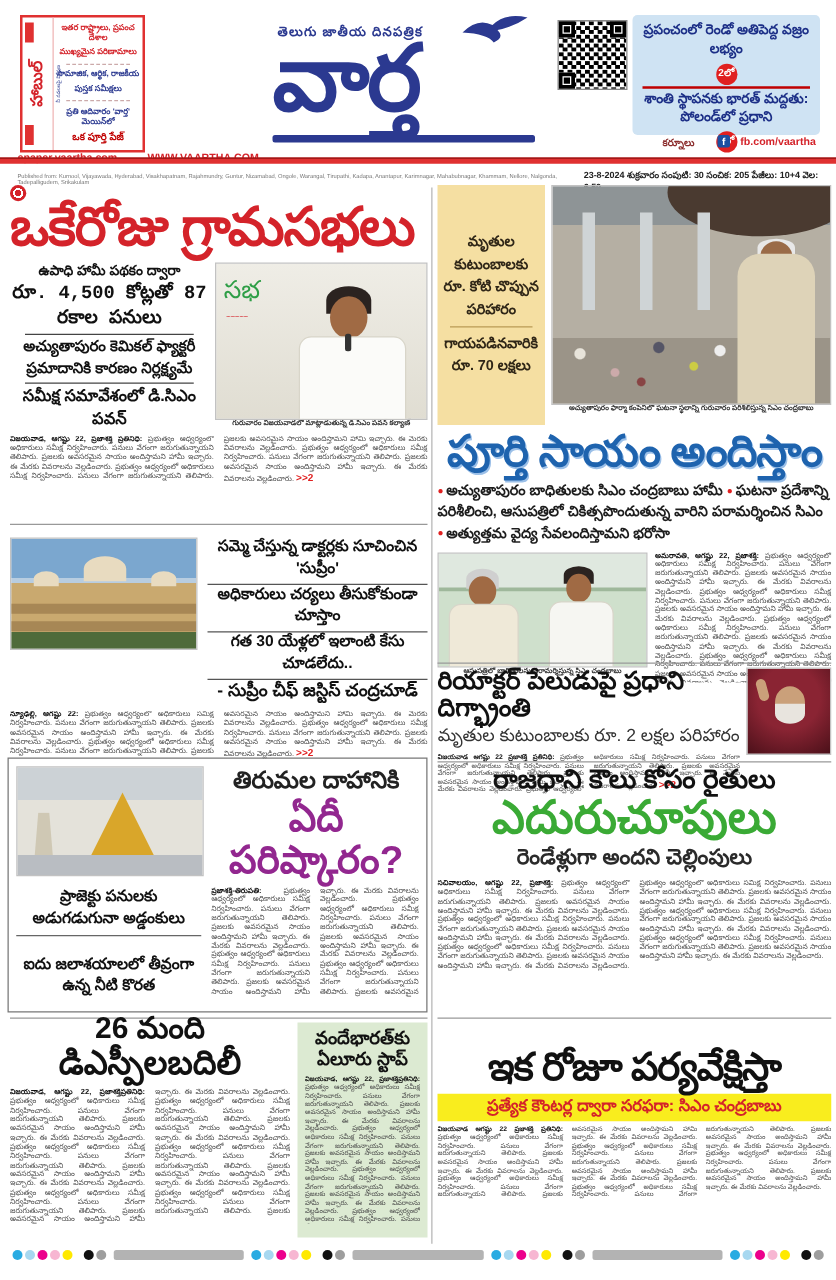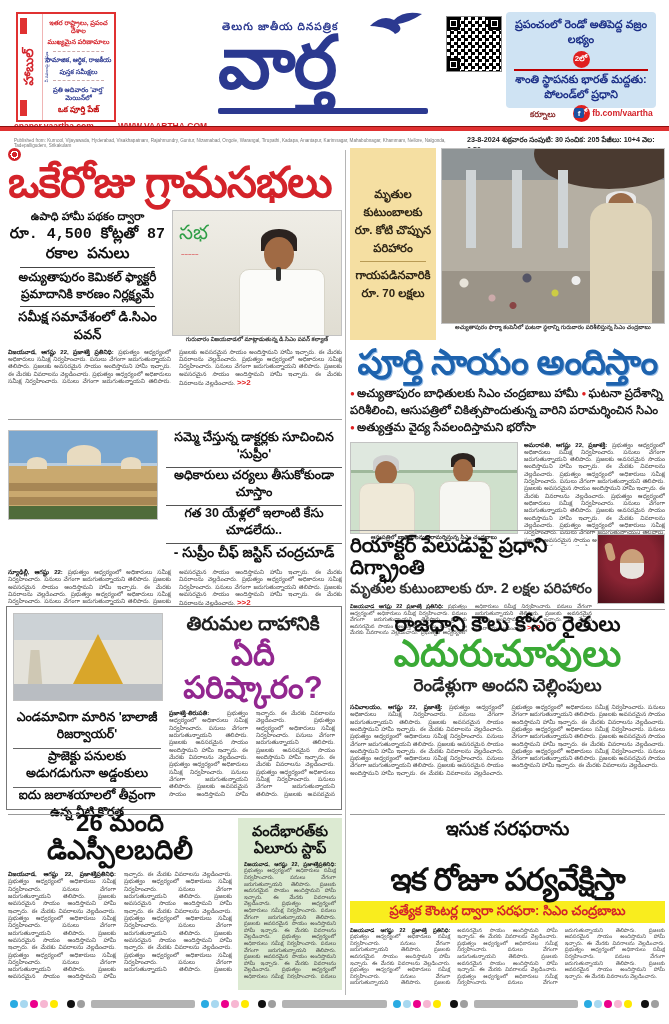--- a/index.html
+++ b/index.html
@@ -131,21 +131,21 @@
   .b-bot{display:flex;gap:6px;margin-top:5px;}
   .b-photocol2{width:168px;flex:0 0 auto;}
   .ph-hosp{width:168px;height:92px;background:linear-gradient(#dfe8df 0 30%,#cfe0cc 30%);}
   .hosp-wall{position:absolute;left:0;right:0;top:30%;height:3px;background:#9fb89b;}
   .b-body2{flex:1;height:104px;overflow:hidden;}
   
   .story-d{left:350px;top:534px;width:315px;}
   .d-flex{display:flex;gap:5px;}
   .d-left{flex:1;}
   .d-head{font-size:20px;font-weight:bold;line-height:1.1;}
-  .d-deck{font-size:14px;font-weight:bold;color:#333;text-align:center;margin-top:2px;}
+  .d-deck{font-size:14px;font-weight:normal;color:#333;text-align:center;margin-top:2px;}
   .d-body{margin-top:3px;height:34px;overflow:hidden;font-size:5.4px;}
   .ph-modi{width:68px;height:70px;background:radial-gradient(circle at 50% 35%,#8a2433 0 45%,#4a1019);flex:0 0 auto;}
   .modi-face{position:absolute;left:22px;top:14px;width:24px;height:26px;border-radius:50%;background:#caa07a;}
   .modi-beard{position:absolute;left:22px;top:28px;width:24px;height:16px;border-radius:0 0 50% 50%;background:#e8e4de;}
   .modi-hand{position:absolute;left:8px;top:8px;width:8px;height:18px;background:#caa07a;border-radius:4px;transform:rotate(-15deg);}
   
   .story-f{left:350px;top:612px;width:315px;}
   .f-kick{font-size:21px;font-weight:bold;text-align:center;line-height:1.1;}
   .f-head{font-size:37px;font-weight:bold;color:#3aaa35;text-align:center;line-height:1.05;}
   .f-deck{font-size:17px;font-weight:bold;color:#2a2a2a;text-align:center;margin-top:2px;}
@@ -292,21 +292,20 @@
         <div class="gop2"></div>
         <div class="temple-wall"></div>
       </div>
       <div class="e-hgroup">
         <div class="e-kick">తిరుమల దాహానికి</div>
         <div class="e-head">ఏదీ పరిష్కారం?</div>
       </div>
     </div>
     <div class="e-bottom">
       <div class="e-decks">
-        <div class="e-d">ఎండమావిగా మారిన 'బాలాజీ రిజర్వాయర్'</div>
         <div class="e-d">ప్రాజెక్టు పనులకు అడుగడుగునా అడ్డంకులు</div>
         <div class="e-d">ఐదు జలాశయాలలో తీవ్రంగా ఉన్న నీటి కొరత</div>
       </div>
       <div class="e-body body cols2">
         <span class="dl">ప్రజాశక్తి-తిరుపతి:</span>
         <span> ప్రభుత్వం ఆధ్వర్యంలో అధికారులు సమీక్ష నిర్వహించారు. పనులు వేగంగా జరుగుతున్నాయని తెలిపారు. ప్రజలకు అవసరమైన సాయం అందిస్తామని హామీ ఇచ్చారు. ఈ మేరకు వివరాలను వెల్లడించారు. ప్రభుత్వం ఆధ్వర్యంలో అధికారులు సమీక్ష నిర్వహించారు. పనులు వేగంగా జరుగుతున్నాయని తెలిపారు. ప్రజలకు అవసరమైన సాయం అందిస్తామని హామీ ఇచ్చారు. ఈ మేరకు వివరాలను వెల్లడించారు. ప్రభుత్వం ఆధ్వర్యంలో అధికారులు సమీక్ష నిర్వహించారు. పనులు వేగంగా జరుగుతున్నాయని తెలిపారు. ప్రజలకు అవసరమైన సాయం అందిస్తామని హామీ ఇచ్చారు. ఈ మేరకు వివరాలను వెల్లడించారు. ప్రభుత్వం ఆధ్వర్యంలో అధికారులు సమీక్ష నిర్వహించారు. పనులు వేగంగా జరుగుతున్నాయని తెలిపారు. ప్రజలకు అవసరమైన సాయం అందిస్తామని హామీ ఇచ్చారు. ఈ మేరకు వివరాలను వెల్లడించారు. </span>
       </div>
     </div>
   </div>
   <div class="abs hdiv" style="left:8px;top:814px;width:334px;"></div>
@@ -407,21 +406,20 @@
     <div class="f-head">ఎదురుచూపులు</div>
     <div class="f-deck">రెండేళ్లుగా అందని చెల్లింపులు</div>
     <div class="f-body body cols2">
       <span class="dl">సచివాలయం, ఆగష్టు 22, ప్రజాశక్తి:</span>
       <span> ప్రభుత్వం ఆధ్వర్యంలో అధికారులు సమీక్ష నిర్వహించారు. పనులు వేగంగా జరుగుతున్నాయని తెలిపారు. ప్రజలకు అవసరమైన సాయం అందిస్తామని హామీ ఇచ్చారు. ఈ మేరకు వివరాలను వెల్లడించారు. ప్రభుత్వం ఆధ్వర్యంలో అధికారులు సమీక్ష నిర్వహించారు. పనులు వేగంగా జరుగుతున్నాయని తెలిపారు. ప్రజలకు అవసరమైన సాయం అందిస్తామని హామీ ఇచ్చారు. ఈ మేరకు వివరాలను వెల్లడించారు. ప్రభుత్వం ఆధ్వర్యంలో అధికారులు సమీక్ష నిర్వహించారు. పనులు వేగంగా జరుగుతున్నాయని తెలిపారు. ప్రజలకు అవసరమైన సాయం అందిస్తామని హామీ ఇచ్చారు. ఈ మేరకు వివరాలను వెల్లడించారు. ప్రభుత్వం ఆధ్వర్యంలో అధికారులు సమీక్ష నిర్వహించారు. పనులు వేగంగా జరుగుతున్నాయని తెలిపారు. ప్రజలకు అవసరమైన సాయం అందిస్తామని హామీ ఇచ్చారు. ఈ మేరకు వివరాలను వెల్లడించారు. ప్రభుత్వం ఆధ్వర్యంలో అధికారులు సమీక్ష నిర్వహించారు. పనులు వేగంగా జరుగుతున్నాయని తెలిపారు. ప్రజలకు అవసరమైన సాయం అందిస్తామని హామీ ఇచ్చారు. ఈ మేరకు వివరాలను వెల్లడించారు. ప్రభుత్వం ఆధ్వర్యంలో అధికారులు సమీక్ష నిర్వహించారు. పనులు వేగంగా జరుగుతున్నాయని తెలిపారు. ప్రజలకు అవసరమైన సాయం అందిస్తామని హామీ ఇచ్చారు. ఈ మేరకు వివరాలను వెల్లడించారు. </span>
     </div>
   </div>
   <div class="abs hdiv" style="left:350px;top:814px;width:315px;"></div>
 
   <div class="abs story-i">
-    <div class="i-kick">ఇసుక సరఫరాను</div>
     <div class="i-head">ఇక రోజూ పర్యవేక్షిస్తా</div>
     <div class="i-hl">ప్రత్యేక కౌంటర్ల ద్వారా సరఫరా: సిఎం చంద్రబాబు</div>
     <div class="i-body body cols3">
       <span class="dl">విజయవాడ ఆగష్టు 22 ప్రజాశక్తి ప్రతినిధి:</span>
       <span> ప్రభుత్వం ఆధ్వర్యంలో అధికారులు సమీక్ష నిర్వహించారు. పనులు వేగంగా జరుగుతున్నాయని తెలిపారు. ప్రజలకు అవసరమైన సాయం అందిస్తామని హామీ ఇచ్చారు. ఈ మేరకు వివరాలను వెల్లడించారు. ప్రభుత్వం ఆధ్వర్యంలో అధికారులు సమీక్ష నిర్వహించారు. పనులు వేగంగా జరుగుతున్నాయని తెలిపారు. ప్రజలకు అవసరమైన సాయం అందిస్తామని హామీ ఇచ్చారు. ఈ మేరకు వివరాలను వెల్లడించారు. ప్రభుత్వం ఆధ్వర్యంలో అధికారులు సమీక్ష నిర్వహించారు. పనులు వేగంగా జరుగుతున్నాయని తెలిపారు. ప్రజలకు అవసరమైన సాయం అందిస్తామని హామీ ఇచ్చారు. ఈ మేరకు వివరాలను వెల్లడించారు. ప్రభుత్వం ఆధ్వర్యంలో అధికారులు సమీక్ష నిర్వహించారు. పనులు వేగంగా జరుగుతున్నాయని తెలిపారు. ప్రజలకు అవసరమైన సాయం అందిస్తామని హామీ ఇచ్చారు. ఈ మేరకు వివరాలను వెల్లడించారు. ప్రభుత్వం ఆధ్వర్యంలో అధికారులు సమీక్ష నిర్వహించారు. పనులు వేగంగా జరుగుతున్నాయని తెలిపారు. ప్రజలకు అవసరమైన సాయం అందిస్తామని హామీ ఇచ్చారు. ఈ మేరకు వివరాలను వెల్లడించారు. </span>
     </div>
   </div>
 
   <div class="abs regstrip">
     <div class="reg-group">

